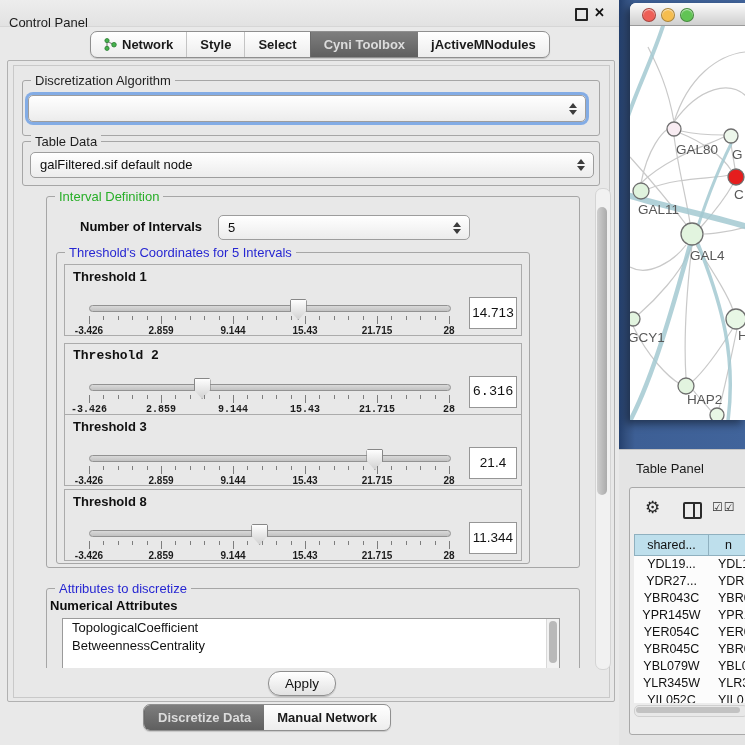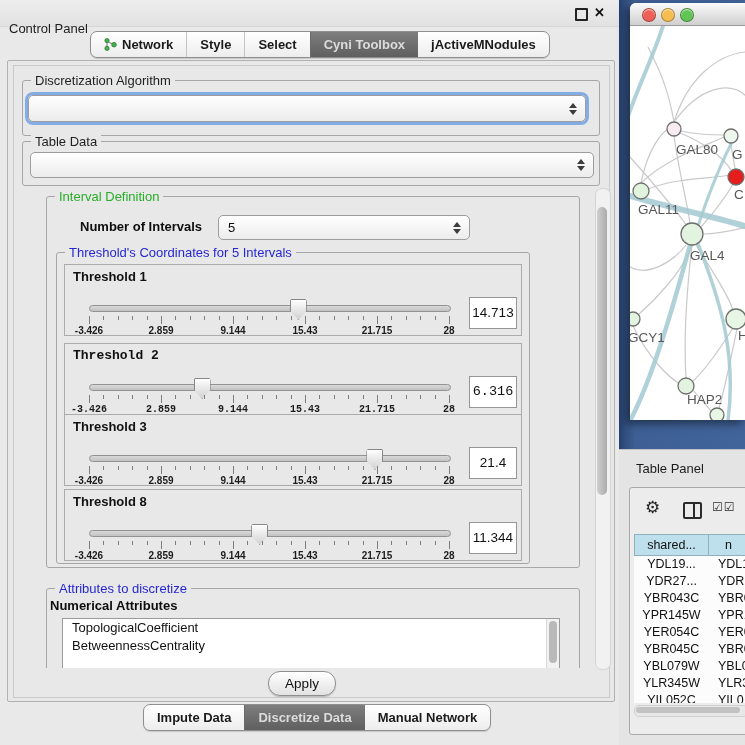--- a/index.html
+++ b/index.html
@@ -1,21 +1,21 @@
 <!DOCTYPE html>
 <html><head>
 <meta charset="utf-8">
 <style>
   html,body{margin:0;padding:0;}
   #root{position:relative;width:745px;height:745px;overflow:hidden;background:#e9e9e9;
         font-family:"Liberation Sans",sans-serif;color:#111;-webkit-font-smoothing:antialiased;}
   .abs{position:absolute;}
   
   .titlebar{left:0;top:0;width:619px;height:26px;background:linear-gradient(#ededed,#e2e2e2);border-bottom:1px solid #d6d6d6;}
-  .title-text{left:9px;top:21px;font-size:13px;color:#1c1c1c;}
+  .title-text{left:9px;top:15px;font-size:13px;color:#1c1c1c;}
   .float-ico{left:575px;top:8px;width:9px;height:9px;border:2px solid #222;border-radius:1px;}
   .close-ico{left:594px;top:5px;font-size:13px;font-weight:bold;color:#111;}
   
   .seg{display:flex;border:1px solid #8f8f8f;border-radius:7px;background:linear-gradient(#ffffff,#ededed);overflow:hidden;height:25px;box-shadow:0 1px 1px rgba(0,0,0,.15);}
   .seg .tab{display:flex;align-items:center;gap:5px;padding:0 13px;font-size:13px;font-weight:600;color:#1a1a1a;line-height:25px;border-left:1px solid #c4c4c4;cursor:default;}
   .seg .tab:first-child{border-left:none;}
   .seg .tab.sel{background:linear-gradient(#7e7e7e,#5f5f5f);color:#dcdcdc;border-left:1px solid #6a6a6a;}
   .seg .tab.aftersel{border-left:none;}
   .topTabs{left:90px;top:31px;}
   .bottomTabs{left:143px;top:704px;}
@@ -143,20 +143,21 @@
         <i class="arr-up"></i>
         <i class="arr-dn"></i>
       </span>
   </div>
 
 
   <div class="group" style="left:22px;top:141px;width:576px;height:43px;">
     <span class="legend dark">Table Data</span>
   </div>
   <div class="combo" style="left:30px;top:152px;width:562px;height:24px;">
+    <span class="txt">galFiltered.sif default node</span>
     <span class="arrows">
         <i class="arr-up"></i>
         <i class="arr-dn"></i>
       </span>
   </div>
 
   <div class="abs viewport">
 
     <div class="group" style="left:26px;top:8px;width:532px;height:370px;">
       <span class="legend green">Interval Definition</span>
@@ -367,23 +368,20 @@
     </div>
   </div>
 
   <div class="abs vscroll">
     <div class="vthumb"></div>
   </div>
 
   <div class="abs apply">Apply</div>
 
   <div class="abs bottomTabs seg">
-    <div class="tab">
-        <span>Impute Data</span>
-      </div>
     <div class="tab sel">
         <span>Discretize Data</span>
       </div>
     <div class="tab aftersel">
         <span>Manual Network</span>
       </div>
   </div>
 
   <div class="abs desktop"></div>
 

